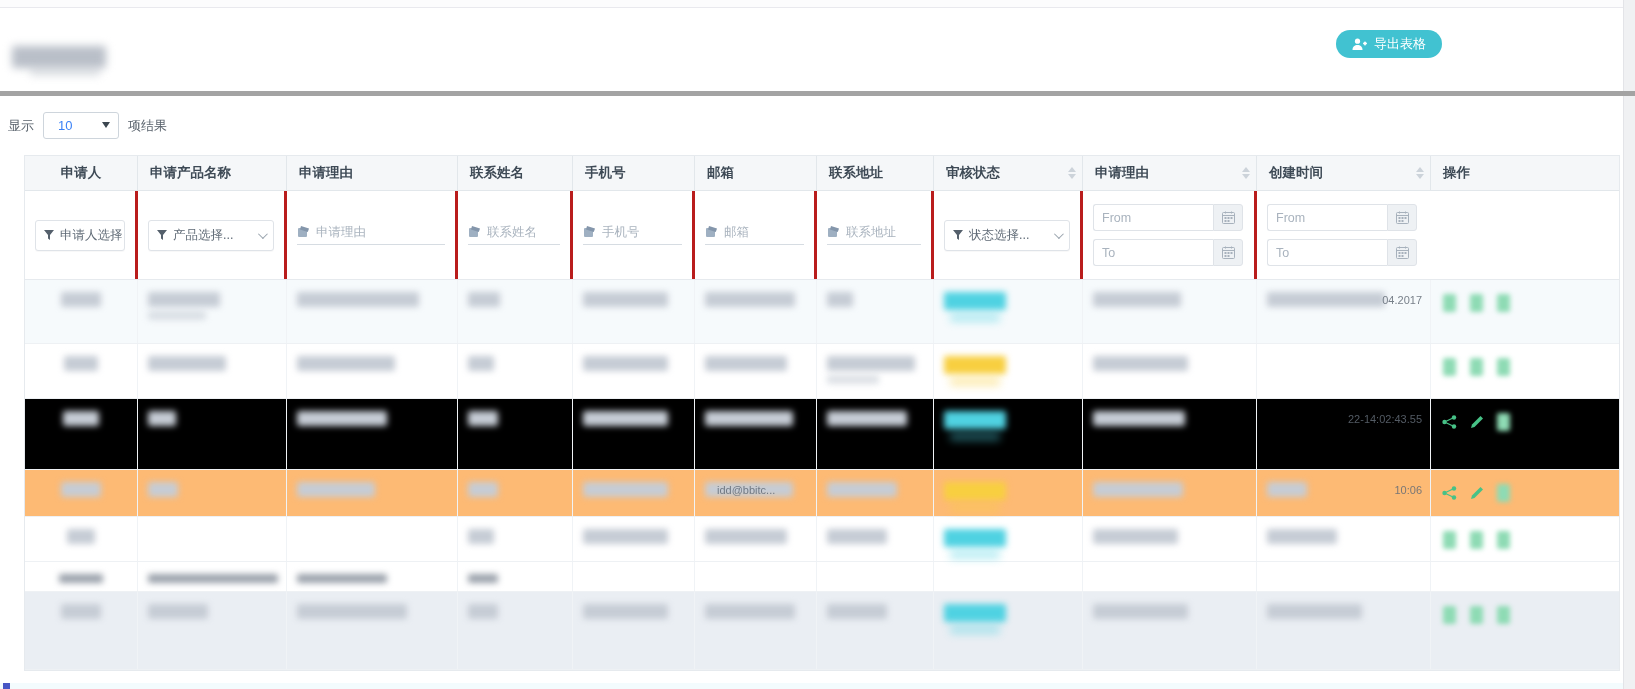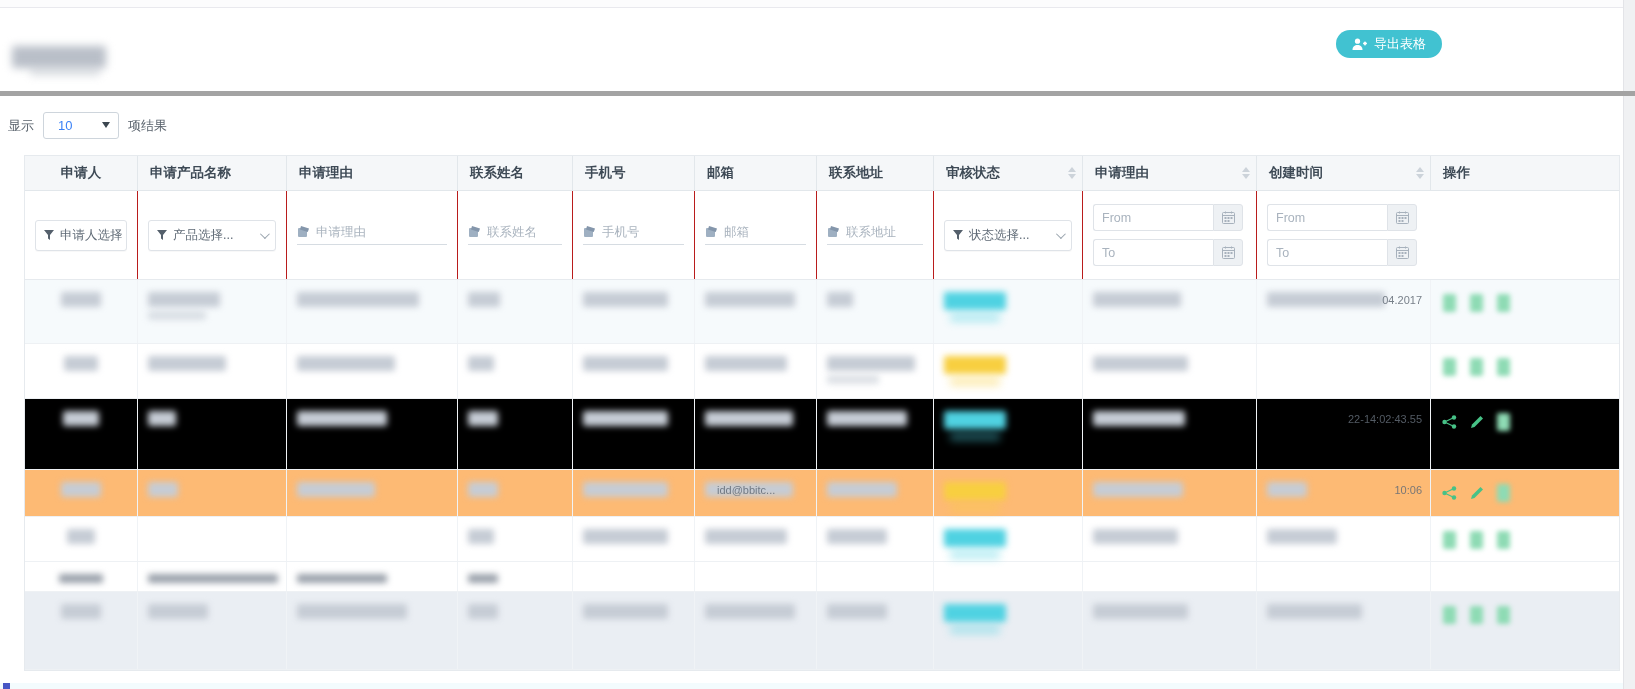--- a/index.html
+++ b/index.html
@@ -34,21 +34,21 @@
   .th { height:34px; display:flex; align-items:center; padding:0 12px;
     font-size:13.5px; font-weight:bold; color:#3e4a56; border-right:1px solid #e2e7eb;
     position:relative; }
   .th:first-child { justify-content:center; }
   .th:last-child { border-right:none; }
   .sort-icon { position:absolute; right:6px; display:flex; flex-direction:column; gap:2px; }
   .sort-icon i { width:0; height:0; border-left:4px solid transparent; border-right:4px solid transparent; display:block; }
   .sort-up { border-bottom:5px solid #ccd3da; }
   .sort-down { border-top:5px solid #ccd3da; }
   .filters { border-bottom:1px solid #e6eaee; }
-  .fcell { padding:13px 10px; border-right:1px solid #b91c1c; display:flex;
+  .fcell { padding:13px 10px; border-right:3px solid #b91c1c; display:flex;
     flex-direction:column; justify-content:center; gap:8px; }
   .fcell:last-child { border-right:none; }
   .dd-btn { height:31px; background:#fff; border:1px solid #dfe3e8; border-radius:3px;
     display:flex; align-items:center; gap:6px; padding:0 8px; font-size:12.5px;
     color:#5f6a76; cursor:pointer; box-shadow:0 1px 1px rgba(0,0,0,.03); white-space:nowrap; overflow:hidden; }
   .caret { margin-left:auto; width:7px; height:7px; border-right:1.5px solid #9aa4ae;
     border-bottom:1.5px solid #9aa4ae; transform:rotate(45deg) translateY(-2px); flex:none; }
   .uline-input { display:flex; align-items:center; gap:6px;
     border-bottom:1px solid #d6dce2; padding-bottom:5px; }
   .uline-input input { border:none; outline:none; width:100%; font-size:12.5px;

